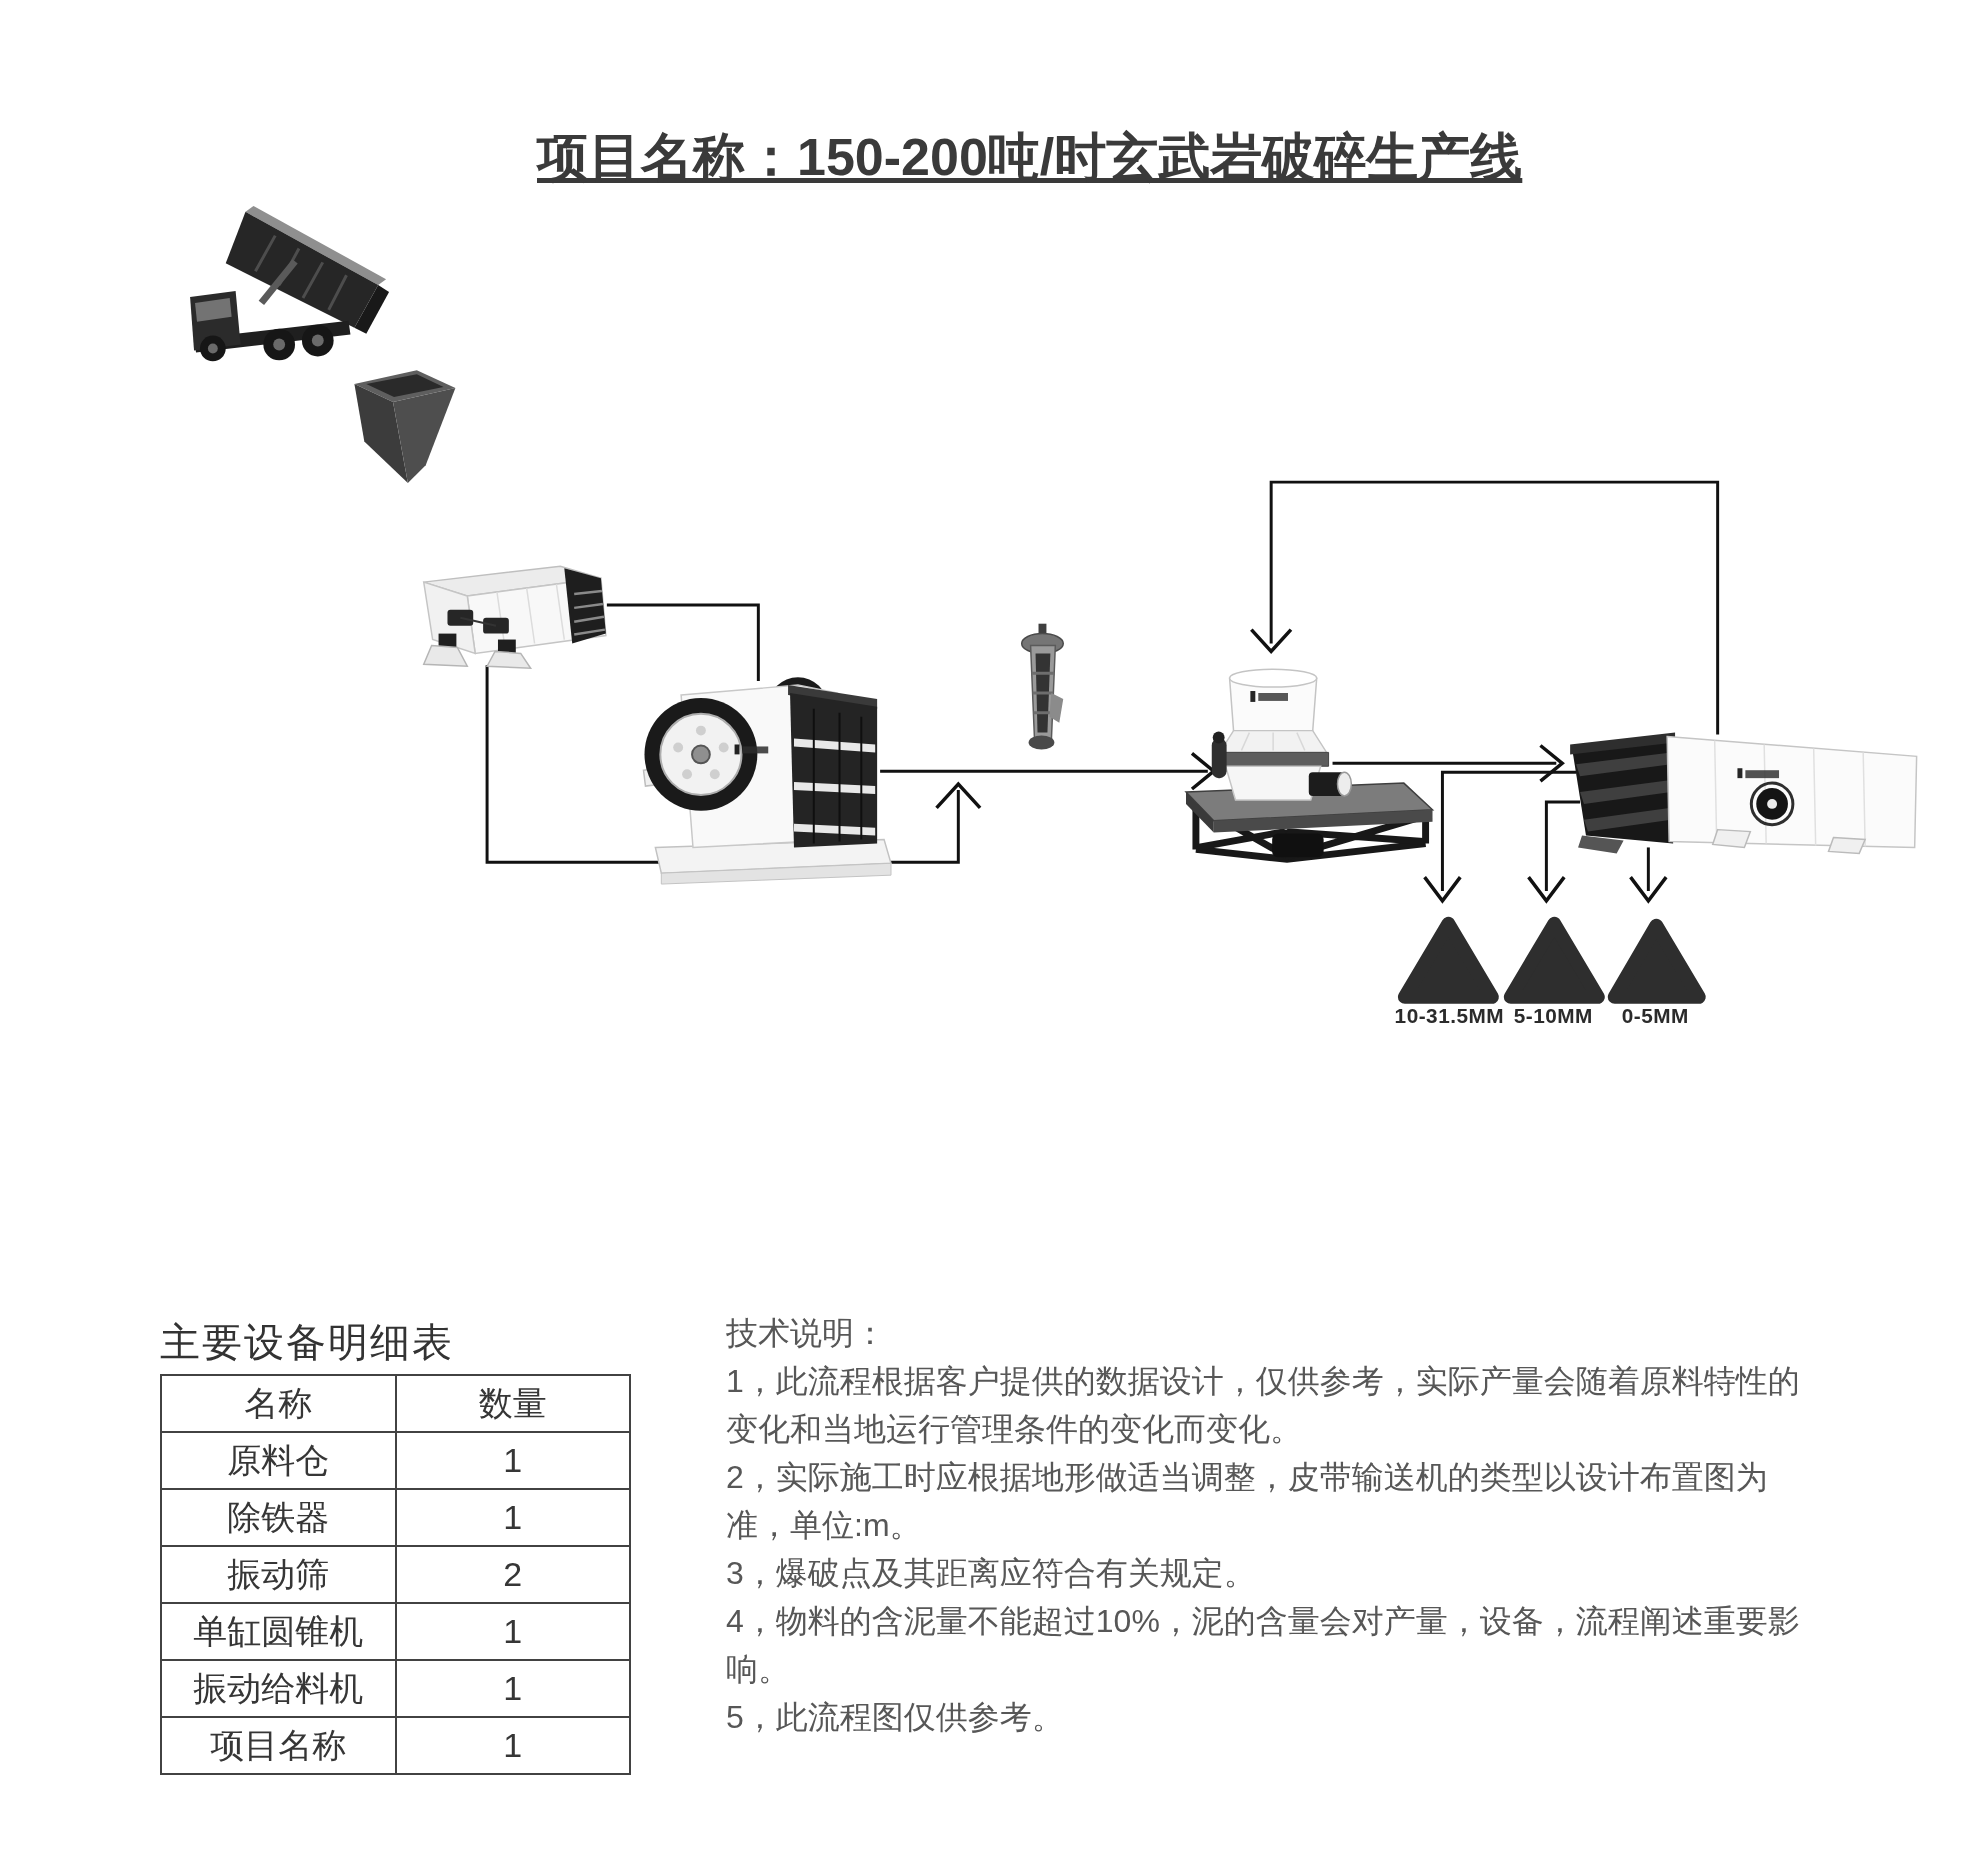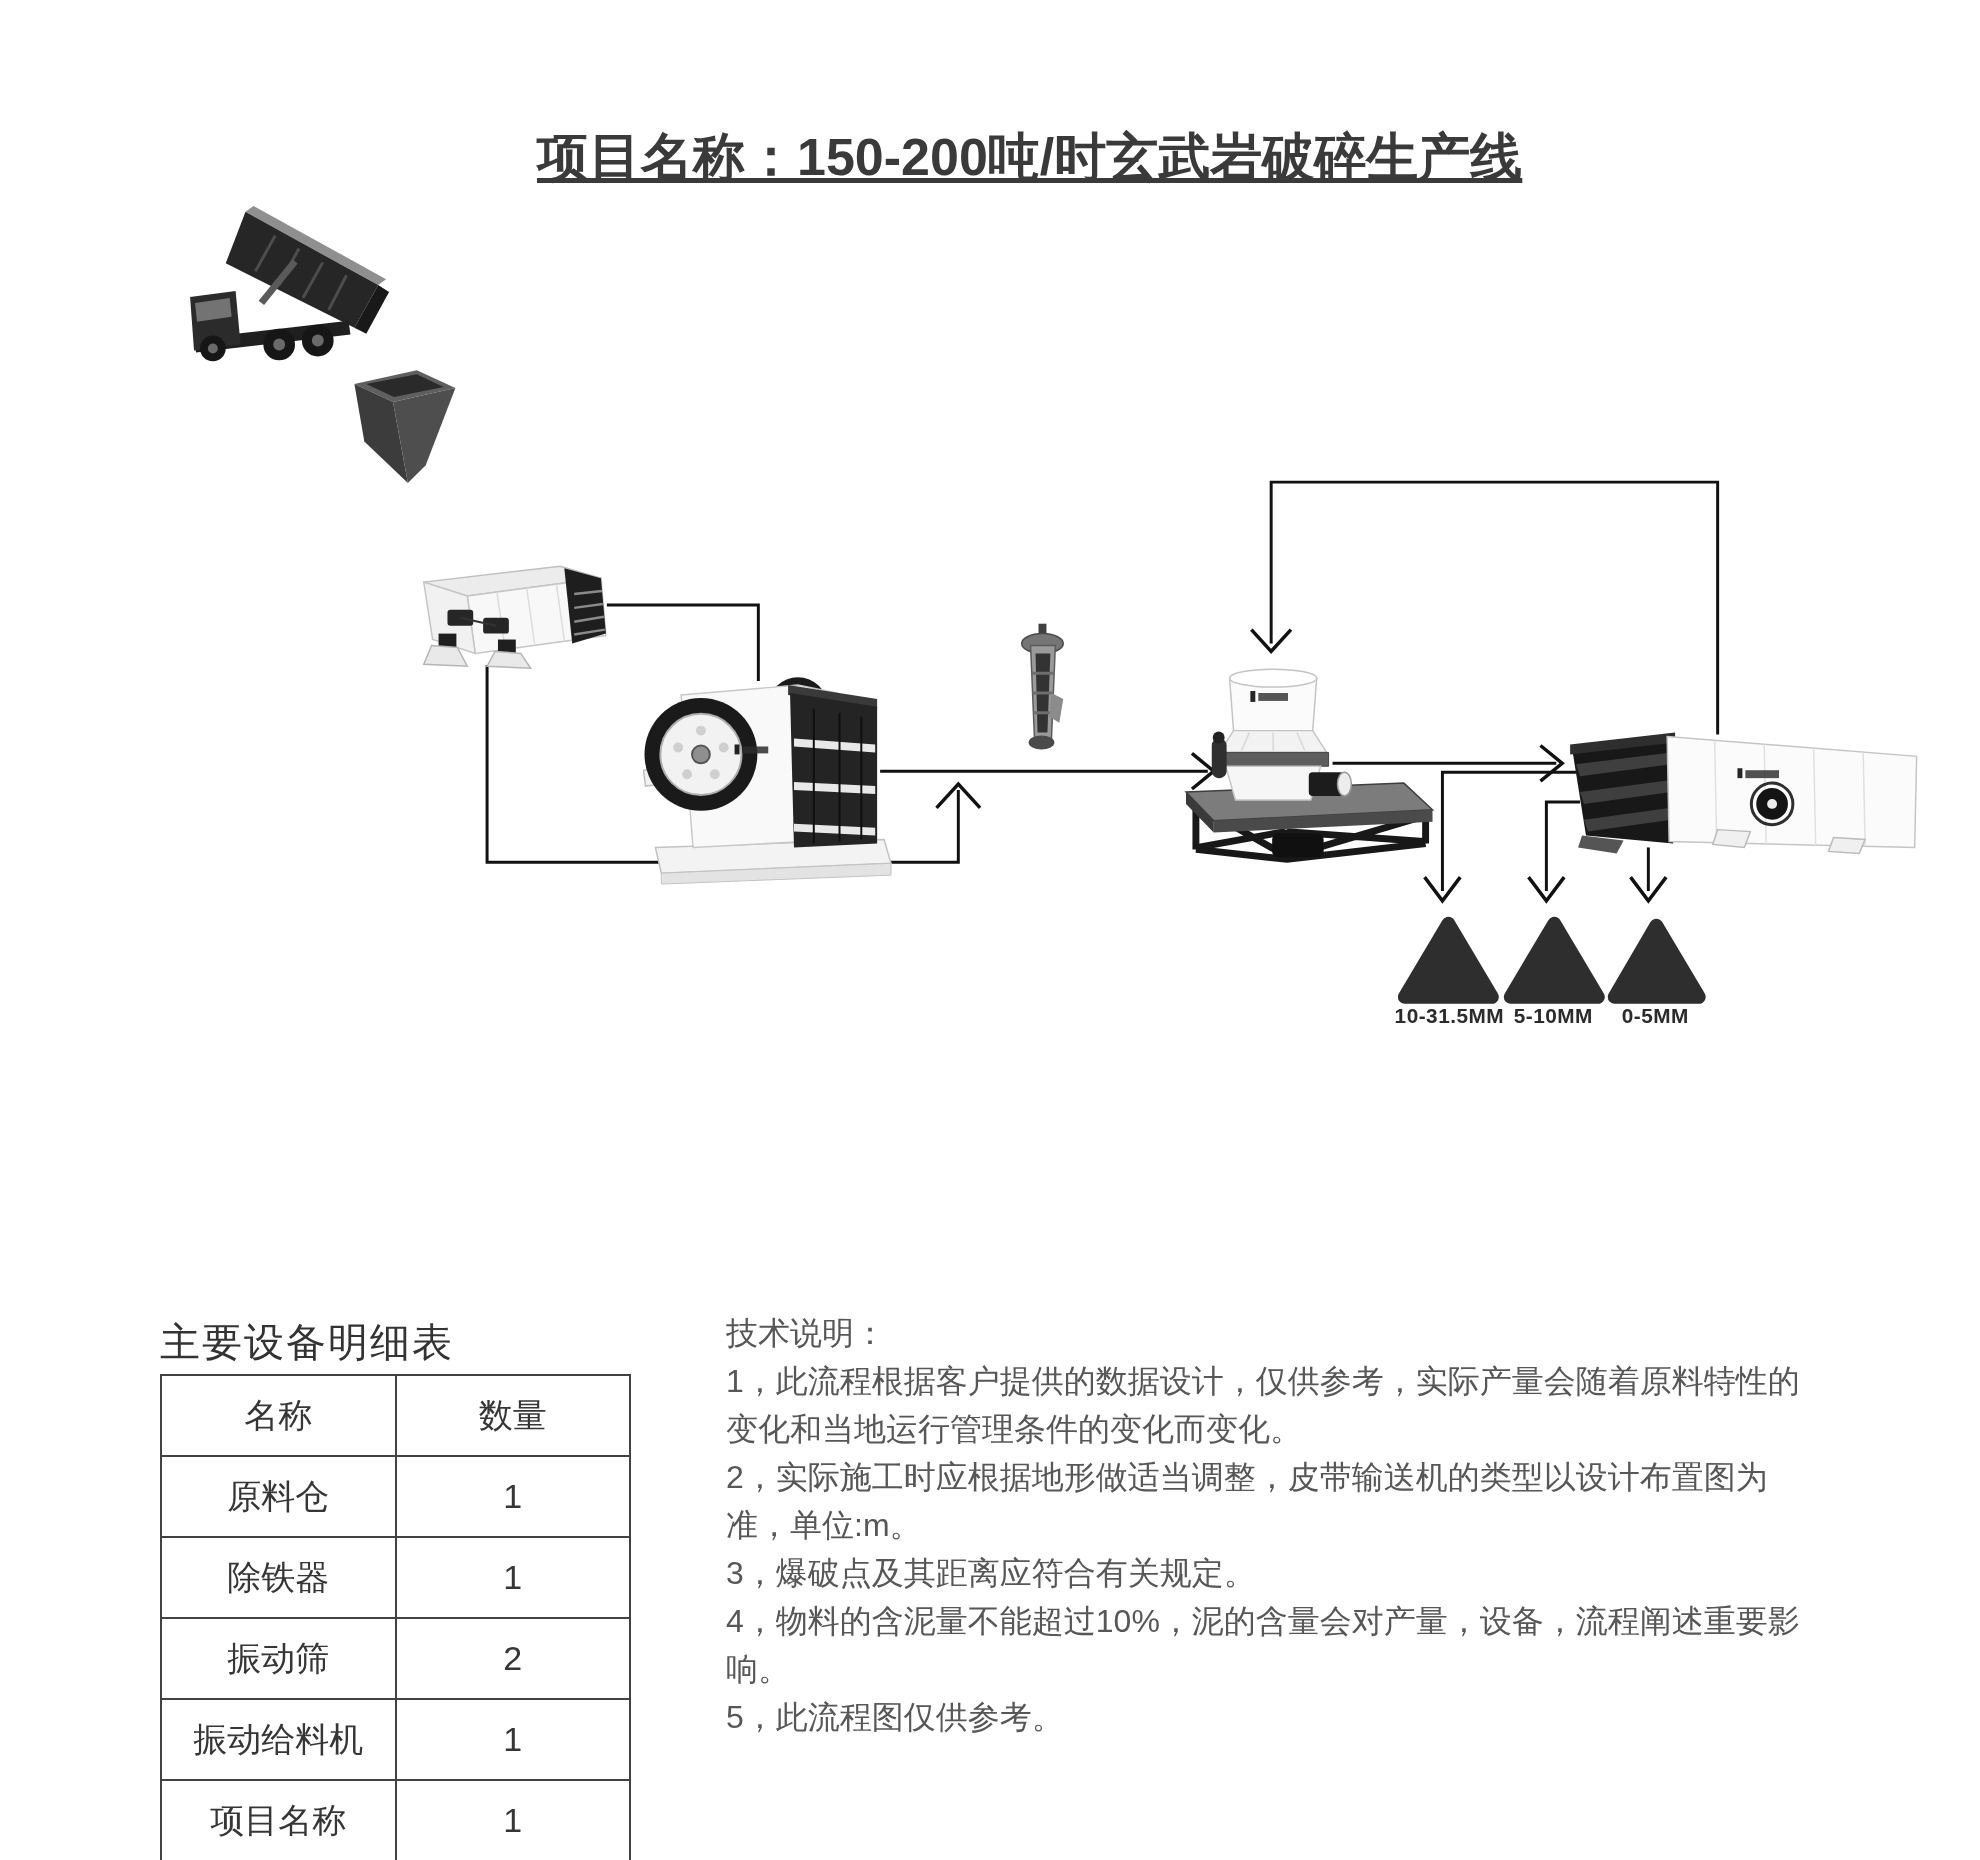--- a/index.html
+++ b/index.html
@@ -20,21 +20,21 @@
   #equipment-table-title{
     left:160px;top:1315px;width:471px;text-align:left;
     font-size:40px;color:#333333;letter-spacing:2px;
   }
   table#equipment-table{
     position:absolute;left:160px;top:1374px;width:471px;
     border-collapse:collapse;table-layout:fixed;
   }
   #equipment-table td,#equipment-table th{
     border:2px solid #424242;height:55px;text-align:center;vertical-align:middle;
-    font-size:34px;font-weight:400;color:#363636;padding:12px;
+    font-size:34px;font-weight:400;color:#363636;padding:0;
   }
   #tech-notes{
     left:726px;top:1309px;width:1099px;color:#575757;font-size:32px;
     line-height:48px;
   }
   #tech-notes p{margin:0;padding:0;}
 </style>
 </head>
 <body>
 
@@ -210,20 +210,24 @@
       </tr>
       <tr>
         <td>除铁器</td>
         <td>1</td>
       </tr>
       <tr>
         <td>振动筛</td>
         <td>2</td>
       </tr>
       <tr>
+        <td>单缸圆锥机</td>
+        <td>1</td>
+      </tr>
+      <tr>
         <td>振动给料机</td>
         <td>1</td>
       </tr>
       <tr>
         <td>项目名称</td>
         <td>1</td>
       </tr>
     </tbody>
   </table>
 

